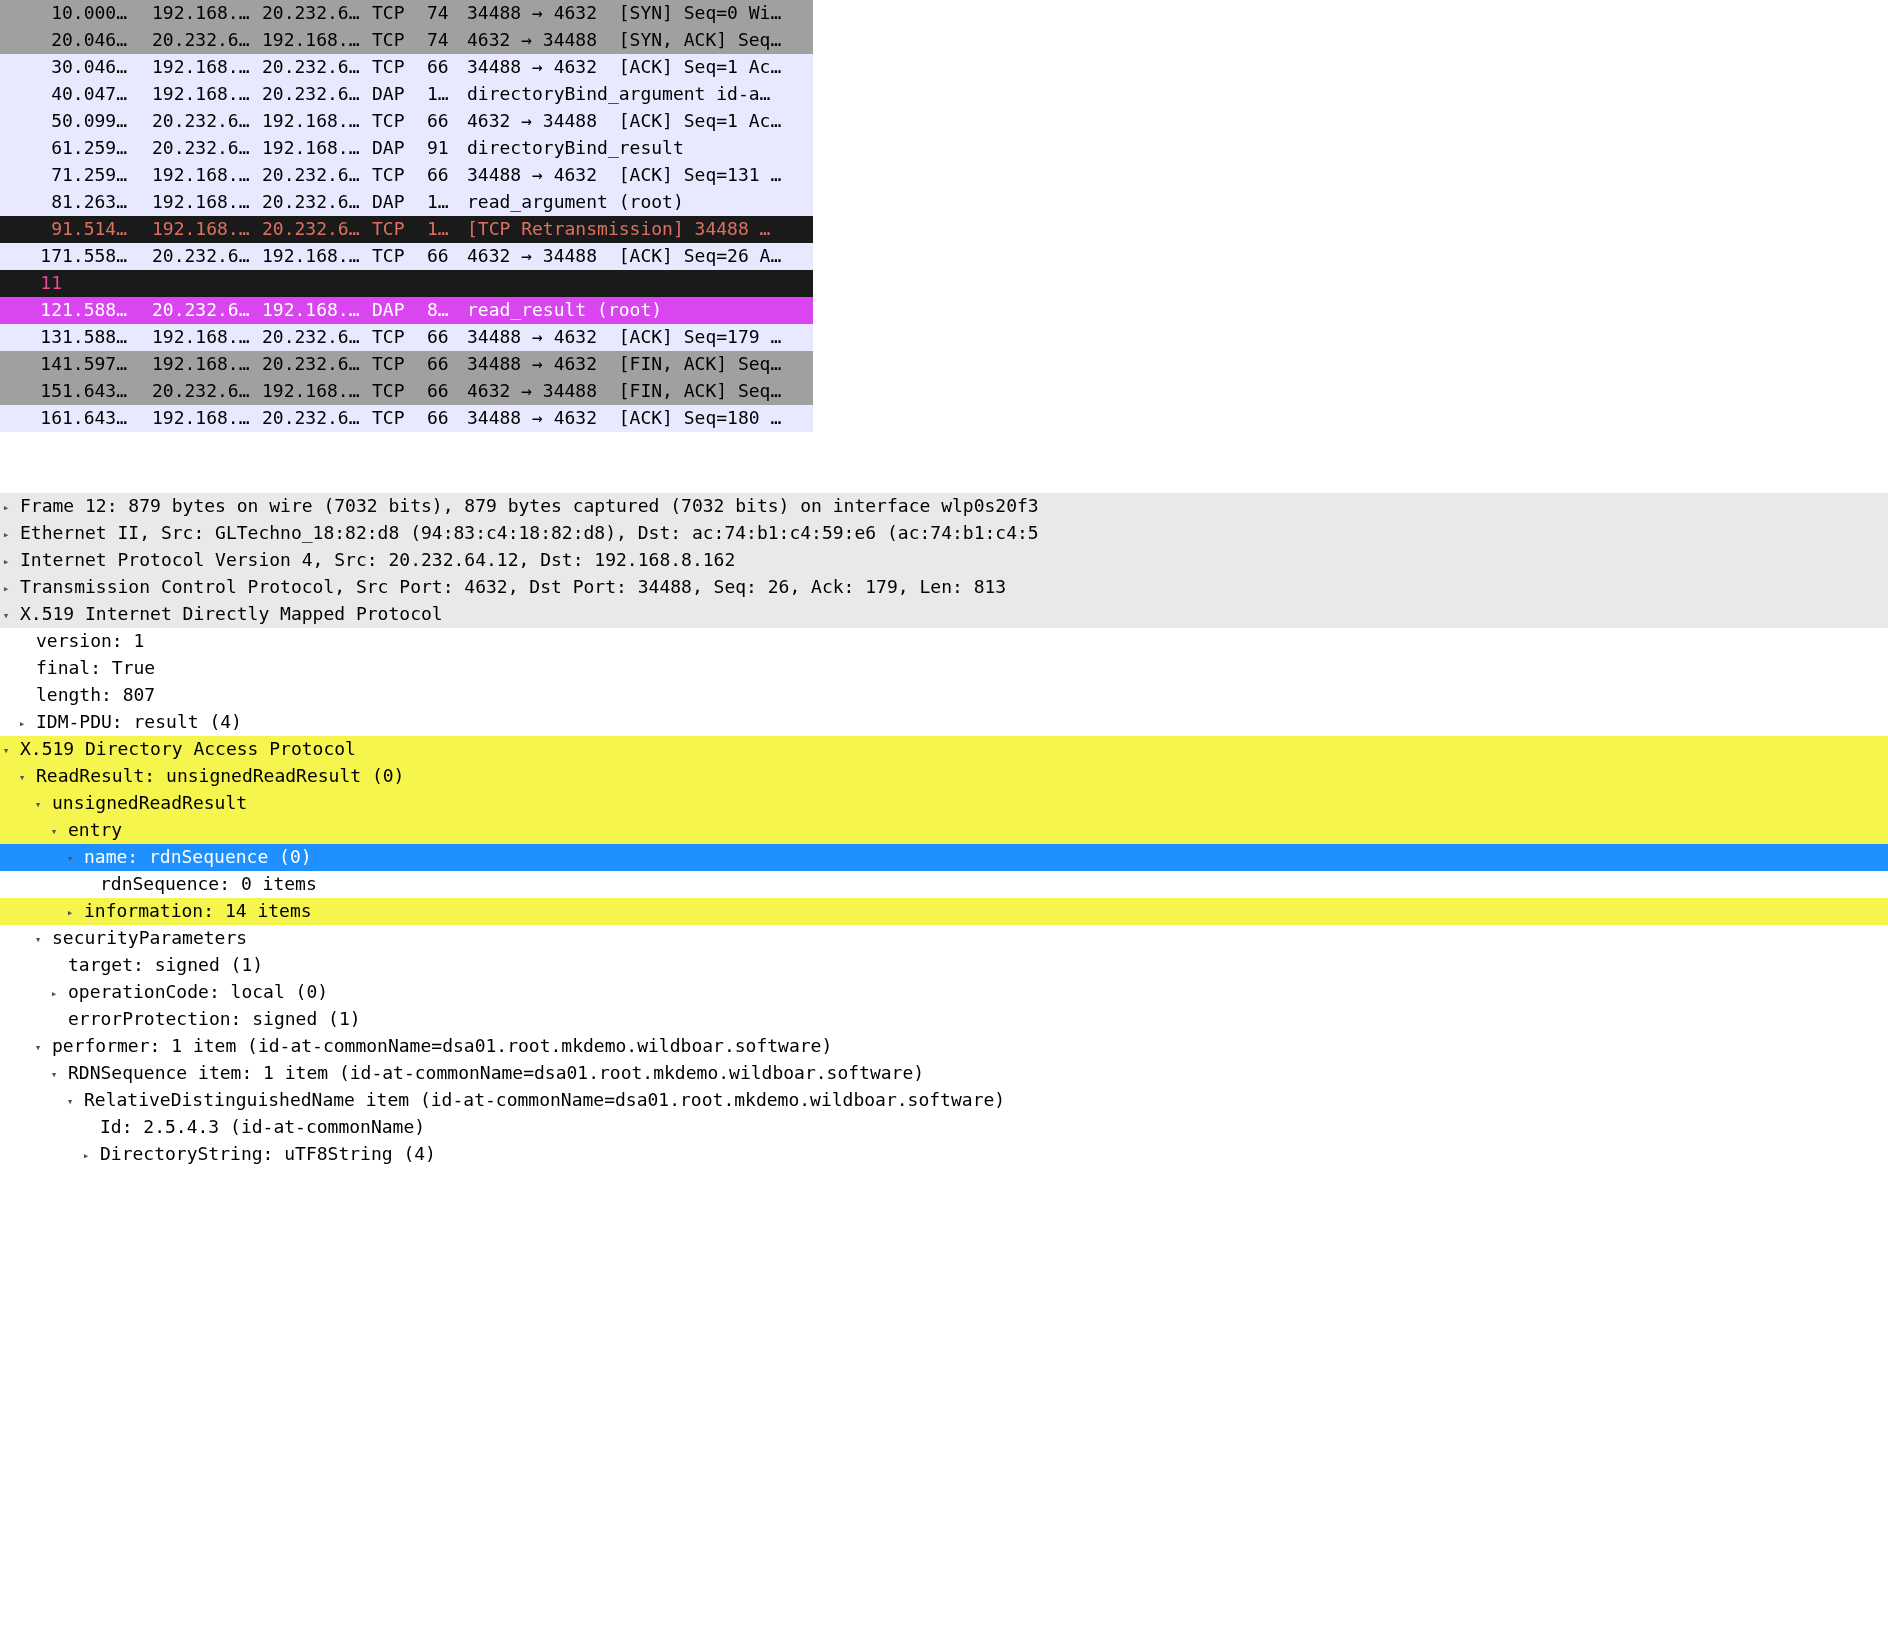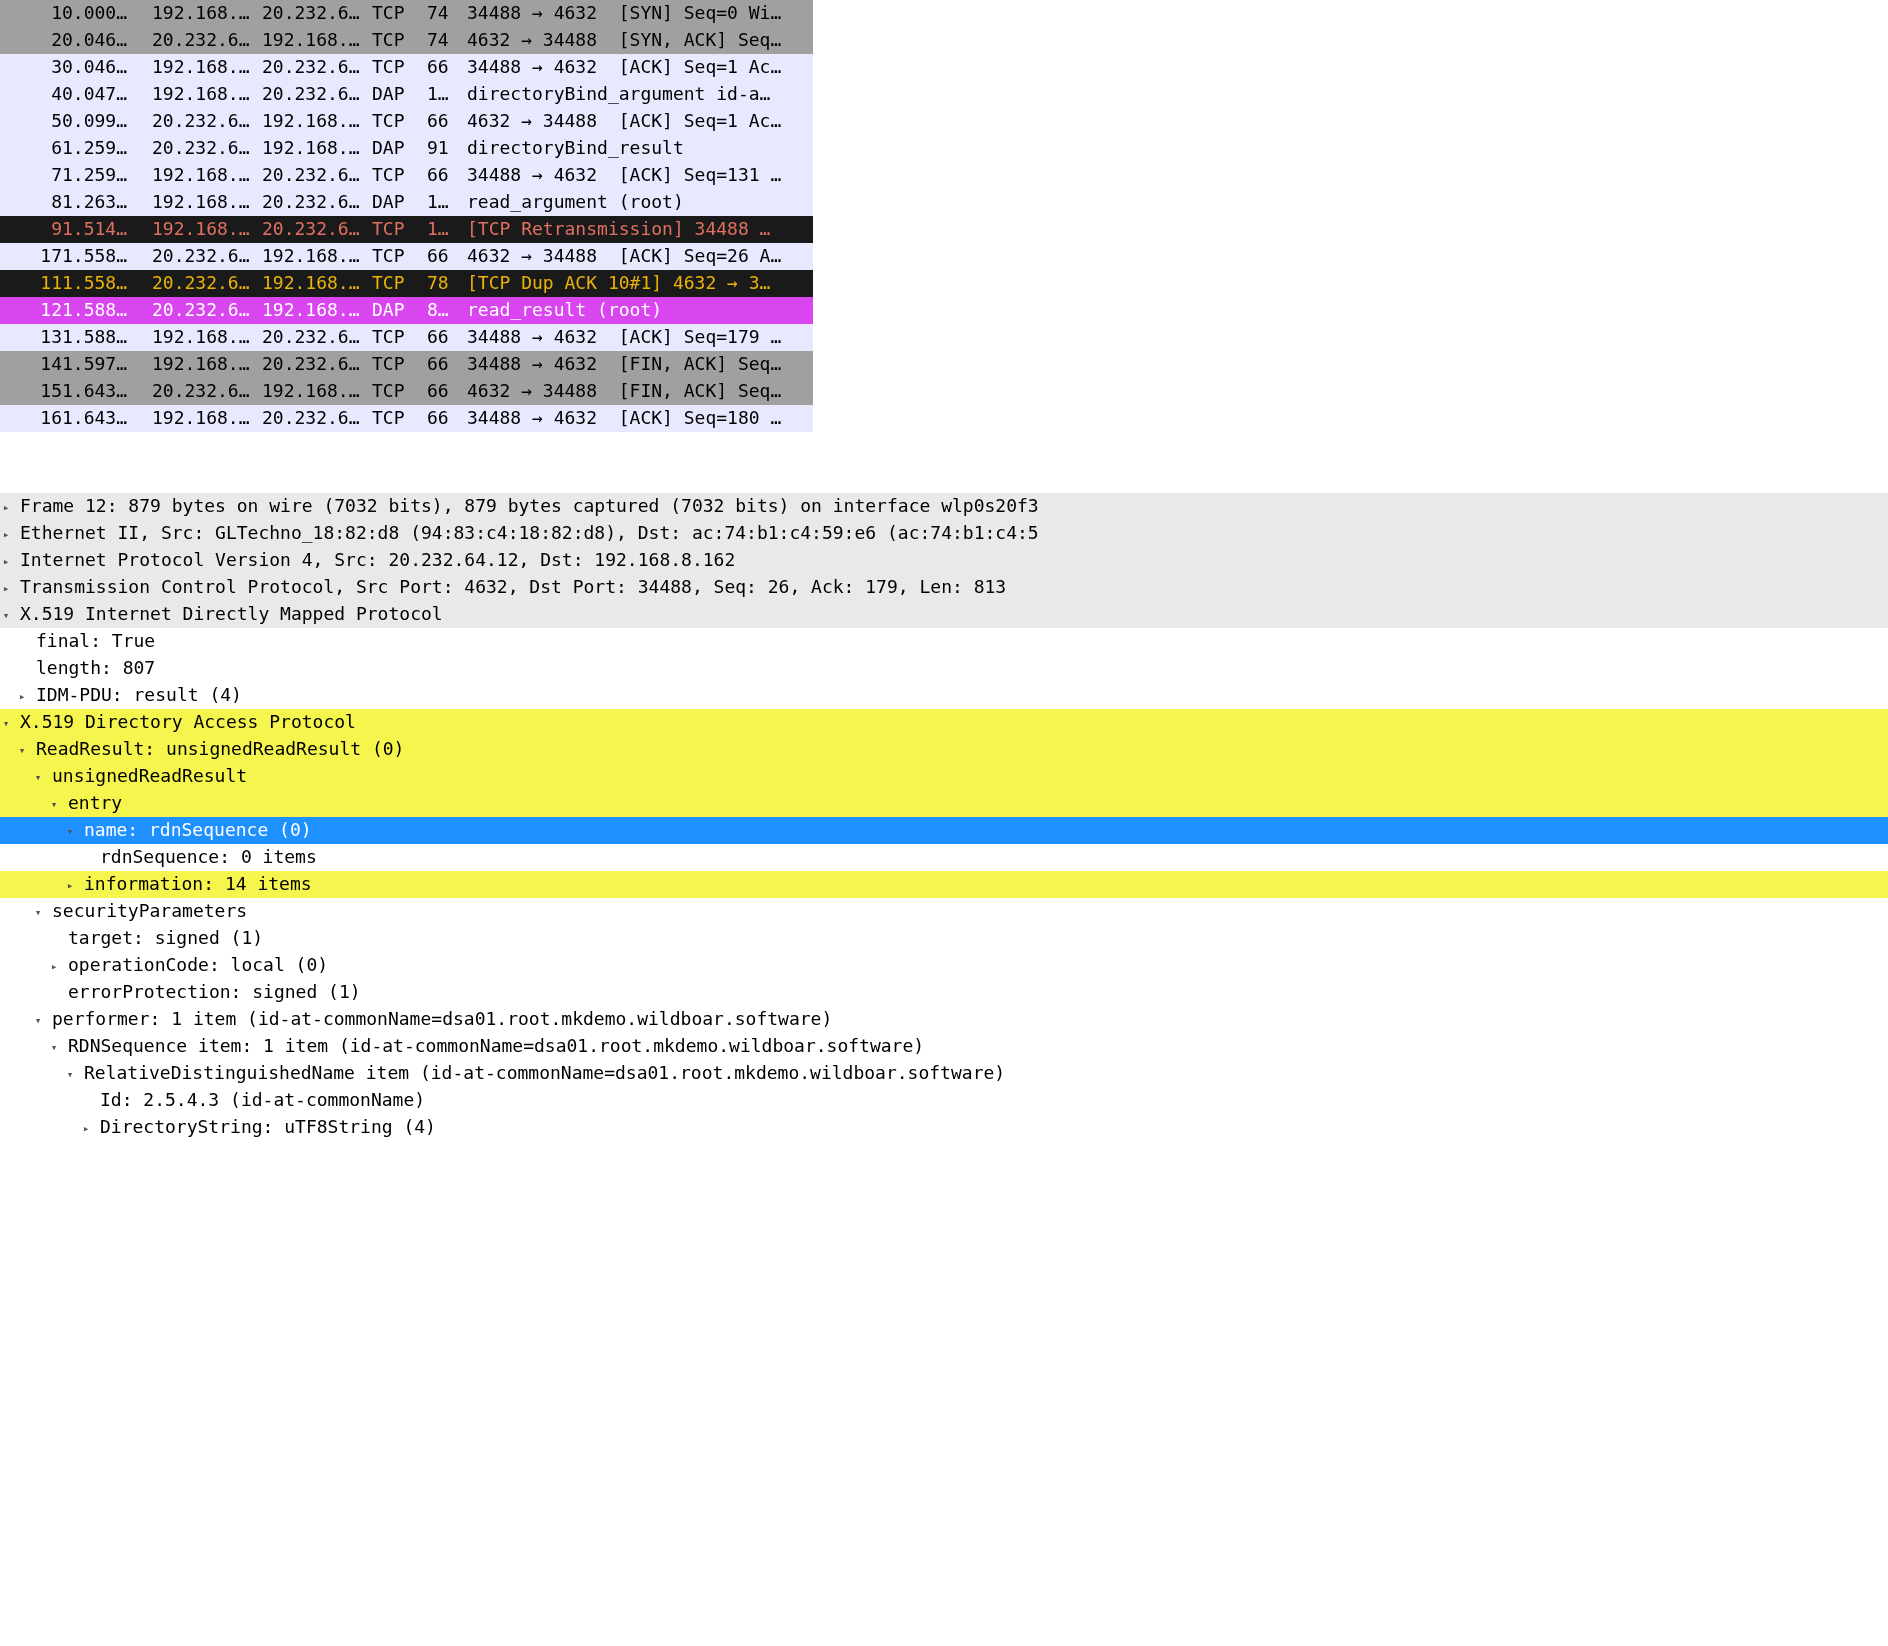--- a/index.html
+++ b/index.html
@@ -30,21 +30,21 @@
   .col-time  { width: 90px;  overflow:hidden; }
   .col-src   { width: 110px; overflow:hidden; }
   .col-dst   { width: 110px; overflow:hidden; }
   .col-proto { width: 55px;  }
   .col-len   { width: 40px;  text-align:left; }
   .col-info  { flex: 1; overflow:hidden; }
 
   .style-normal   { background:#e8e8ff; color:#000; }
   .style-gray     { background:#a0a0a0; color:#000; }
   .style-black    { background:#1a1a1a; color:#e07060; }
-  .style-blacksel { background:#1a1a1a; color:#eab308; }
+  .style-blacksel { background:#1a1a1a; color:#ec4899;flex-direction:column; }
   .style-selected { background:#d946ef; color:#ffffff; }
 
   
   .details {
     width: 1888px;
   }
   .tree-row {
     white-space: pre;
     height: 27px;
     display: flex;
@@ -87,20 +87,21 @@
     <div class="packet-row style-gray"><span class="col-no">15</span> <span class="col-time">1.643…</span> <span class="col-src">20.232.6…</span> <span class="col-dst">192.168.…</span> <span class="col-proto">TCP</span> <span class="col-len">66</span> <span class="col-info">4632 → 34488  [FIN, ACK] Seq…</span></div>
     <div class="packet-row style-normal"><span class="col-no">16</span> <span class="col-time">1.643…</span> <span class="col-src">192.168.…</span> <span class="col-dst">20.232.6…</span> <span class="col-proto">TCP</span> <span class="col-len">66</span> <span class="col-info">34488 → 4632  [ACK] Seq=180 …</span></div>
   </div>
 
 <div class="details" id="details-tree">
     <div class="tree-row hl-gray"><span style="display: inline-block; width: 0px;"></span><span class="arrow">▸</span><span class="label">Frame 12: 879 bytes on wire (7032 bits), 879 bytes captured (7032 bits) on interface wlp0s20f3</span></div>
     <div class="tree-row hl-gray"><span style="display: inline-block; width: 0px;"></span><span class="arrow">▸</span><span class="label">Ethernet II, Src: GLTechno_18:82:d8 (94:83:c4:18:82:d8), Dst: ac:74:b1:c4:59:e6 (ac:74:b1:c4:5</span></div>
     <div class="tree-row hl-gray"><span style="display: inline-block; width: 0px;"></span><span class="arrow">▸</span><span class="label">Internet Protocol Version 4, Src: 20.232.64.12, Dst: 192.168.8.162</span></div>
     <div class="tree-row hl-gray"><span style="display: inline-block; width: 0px;"></span><span class="arrow">▸</span><span class="label">Transmission Control Protocol, Src Port: 4632, Dst Port: 34488, Seq: 26, Ack: 179, Len: 813</span></div>
     <div class="tree-row hl-gray"><span style="display: inline-block; width: 0px;"></span><span class="arrow">▾</span><span class="label">X.519 Internet Directly Mapped Protocol</span></div>
+    <div class="tree-row"><span style="display: inline-block; width: 16px;"></span><span class="arrow"> </span><span class="label">version: 1</span></div>
     <div class="tree-row"><span style="display: inline-block; width: 16px;"></span><span class="arrow"> </span><span class="label">final: True</span></div>
     <div class="tree-row"><span style="display: inline-block; width: 16px;"></span><span class="arrow"> </span><span class="label">length: 807</span></div>
     <div class="tree-row"><span style="display: inline-block; width: 16px;"></span><span class="arrow">▸</span><span class="label">IDM-PDU: result (4)</span></div>
     <div class="tree-row hl-yellow"><span style="display: inline-block; width: 0px;"></span><span class="arrow">▾</span><span class="label">X.519 Directory Access Protocol</span></div>
     <div class="tree-row hl-yellow"><span style="display: inline-block; width: 16px;"></span><span class="arrow">▾</span><span class="label">ReadResult: unsignedReadResult (0)</span></div>
     <div class="tree-row hl-yellow"><span style="display: inline-block; width: 32px;"></span><span class="arrow">▾</span><span class="label">unsignedReadResult</span></div>
     <div class="tree-row hl-yellow"><span style="display: inline-block; width: 48px;"></span><span class="arrow">▾</span><span class="label">entry</span></div>
     <div class="tree-row hl-blue"><span style="display: inline-block; width: 64px;"></span><span class="arrow">▾</span><span class="label">name: rdnSequence (0)</span></div>
     <div class="tree-row"><span style="display: inline-block; width: 80px;"></span><span class="arrow"> </span><span class="label">rdnSequence: 0 items</span></div>
     <div class="tree-row hl-yellow"><span style="display: inline-block; width: 64px;"></span><span class="arrow">▸</span><span class="label">information: 14 items</span></div>

